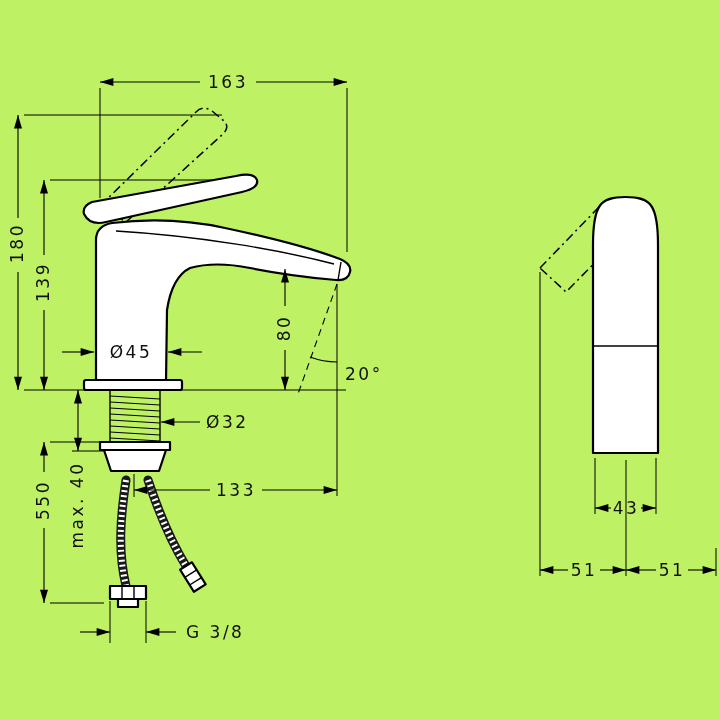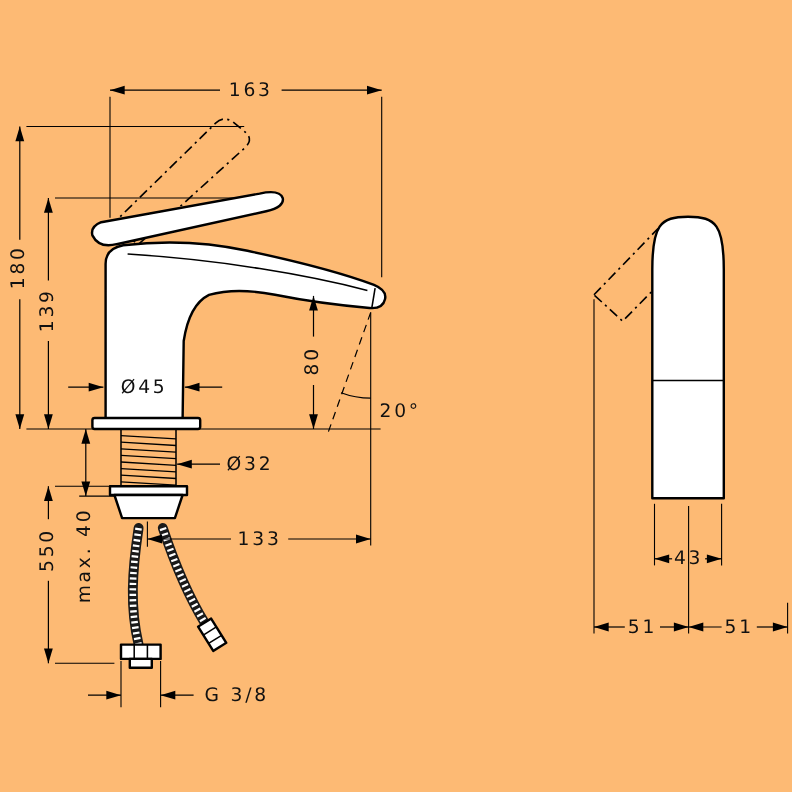--- a/index.html
+++ b/index.html
@@ -1,16 +1,16 @@
 <!DOCTYPE html>
 <html><head>
 <meta charset="utf-8">
 <style>
   html,body{margin:0;padding:0;background:#fff;}
-  .canvas{width:720px;height:720px;background:#fdba74;position:relative;overflow:hidden;}
+  .canvas{width:720px;height:720px;background:#bef264;position:relative;overflow:hidden;}
   svg{display:block;}
   .dim-line{stroke:#000;stroke-width:1.1;fill:none;}
   .ext-line{stroke:#000;stroke-width:1;fill:none;}
   .outline{stroke:#000;stroke-width:2.2;fill:#fff;stroke-linejoin:round;stroke-linecap:round;}
   .thin{stroke:#000;stroke-width:1.4;fill:none;}
   .dashed{stroke:#000;stroke-width:1.5;fill:none;stroke-dasharray:9 4 2 4;stroke-linejoin:round;}
   .stream{stroke:#000;stroke-width:1.1;fill:none;stroke-dasharray:7 5;}
   .hose{stroke:#1a1a1a;stroke-width:9;fill:none;stroke-linecap:round;}
   .hose-braid{stroke:#fff;stroke-width:6;fill:none;stroke-dasharray:2 3;stroke-linecap:butt;}
   .hatch{stroke:#000;stroke-width:1.2;fill:none;}

